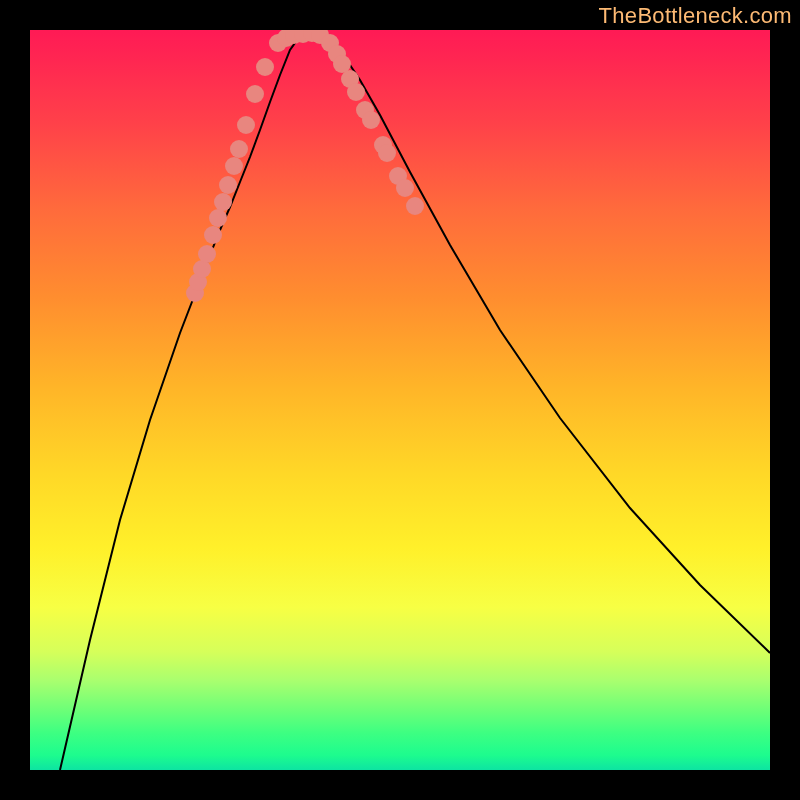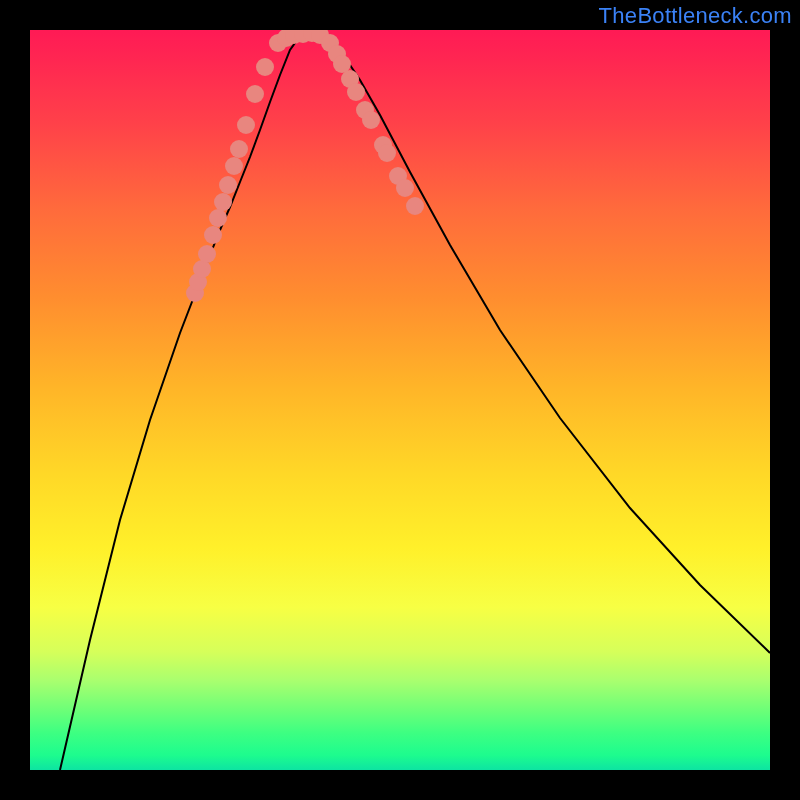--- a/index.html
+++ b/index.html
@@ -57,21 +57,21 @@
   }
   .curve {
     fill: none;
     stroke: #000;
     stroke-width: 2;
   }
   .watermark {
     position: absolute;
     top: 3px;
     right: 8px;
-    color: #3b82f6;
+    color: #fdba74;
     font-size: 22px;
     font-weight: 500;
     letter-spacing: 0.3px;
     user-select: none;
   }
 </style>
 </head>
 <body>
 
 <div class="frame">

